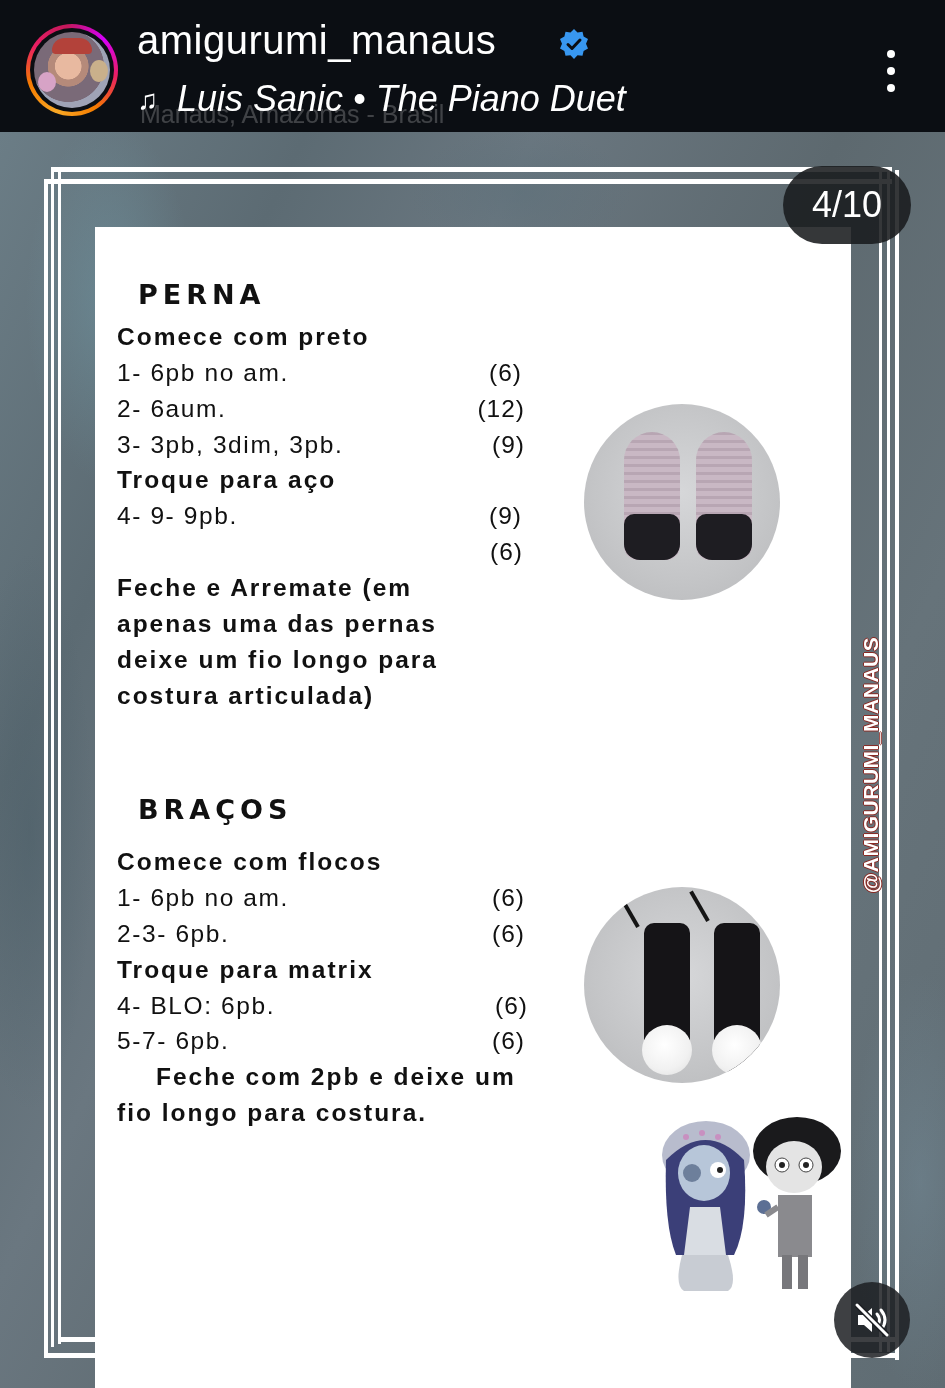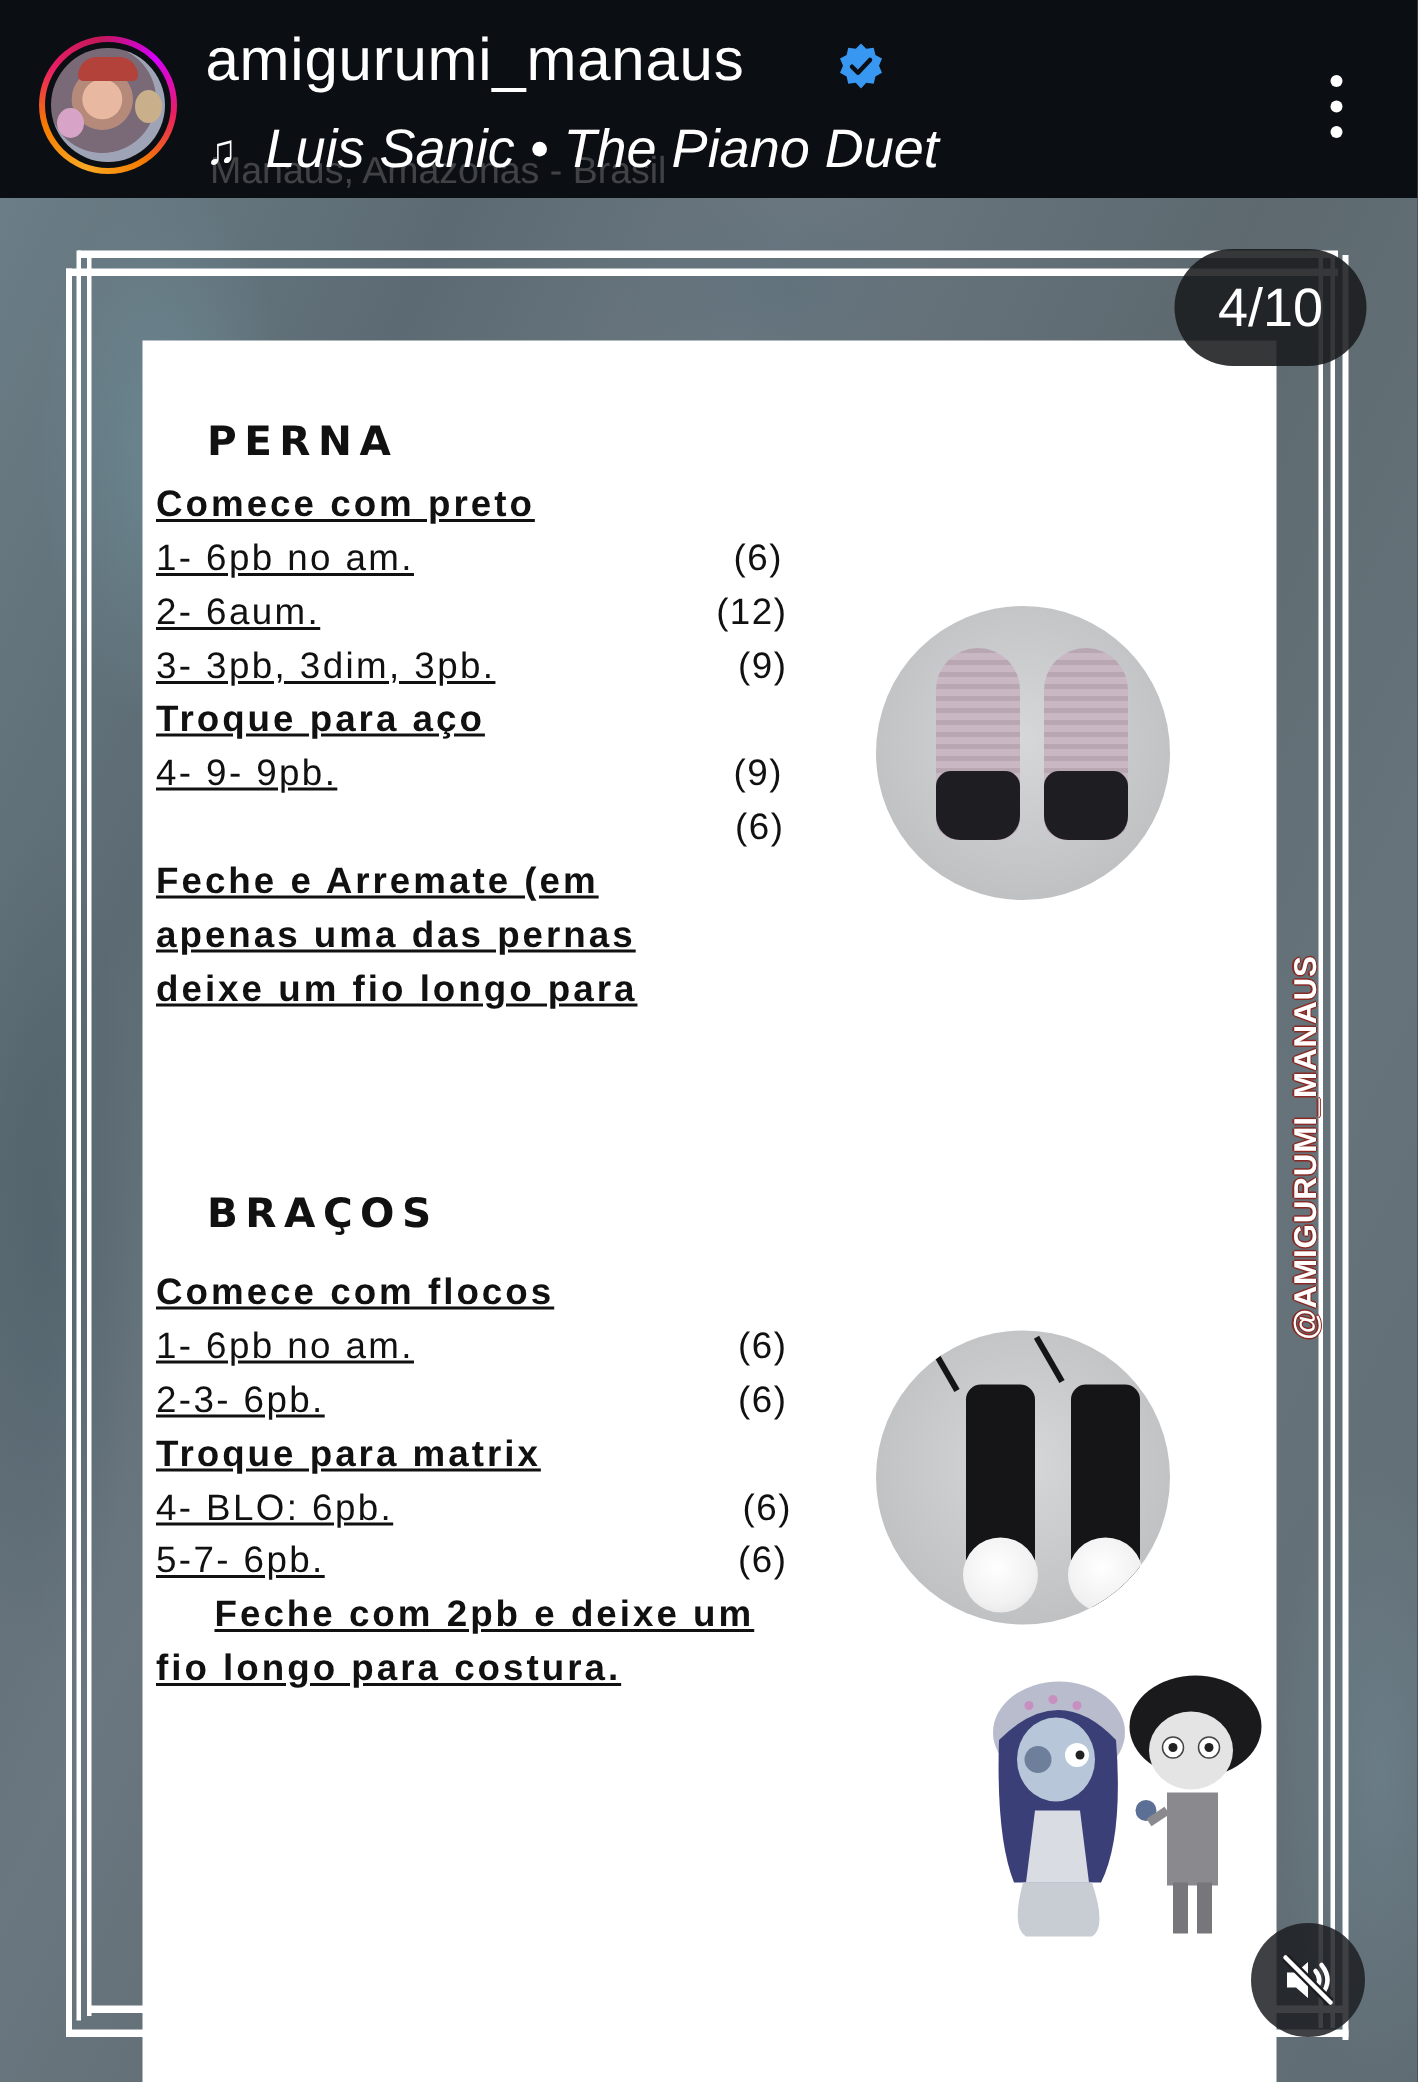--- a/index.html
+++ b/index.html
@@ -71,21 +71,21 @@
 
   .card {
     position: absolute; left: 95px; top: 95px; width: 756px; height: 1230px; background: #ffffff;
   }
 
   .section-title {
     position: absolute; font-family: "DejaVu Sans", sans-serif; font-weight: 700; font-size: 27px;
     letter-spacing: 5px; color: #111;
   }
   .line {
-    position: absolute; left: 9px; font-size: 24.5px; color: #111; letter-spacing: 1.6px; white-space: nowrap; text-decoration: underline;
+    position: absolute; left: 22px; font-size: 24.5px; color: #111; letter-spacing: 1.6px; white-space: nowrap;
   }
   .line.bold { font-weight: 700; letter-spacing: 2px; }
   .count {
     position: absolute; font-size: 24.5px; color: #111; letter-spacing: 1px; text-align: right; width: 80px;
   }
 
   .photo {
     position: absolute; width: 196px; height: 196px; border-radius: 50%;
     background: radial-gradient(circle at 50% 45%, #d6d7d9 0%, #c4c5c7 60%, #b7b8ba 100%);
     overflow: hidden;
@@ -182,20 +182,21 @@
     <div class="count" style="left:350px; top:168px;">(12)</div>
     <div class="line" style="top:204px;">3- 3pb, 3dim, 3pb.</div>
     <div class="count" style="left:350px; top:204px;">(9)</div>
     <div class="line bold" style="top:239px;">Troque para aço</div>
     <div class="line" style="top:275px;">4- 9- 9pb.</div>
     <div class="count" style="left:347px; top:275px;">(9)</div>
     <div class="count" style="left:348px; top:311px;">(6)</div>
     <div class="line bold" style="top:347px;">Feche e Arremate (em</div>
     <div class="line bold" style="top:383px;">apenas uma das pernas</div>
     <div class="line bold" style="top:419px;">deixe um fio longo para</div>
+    <div class="line bold" style="top:455px;">costura articulada)</div>
 
     <div class="photo" style="left:489px; top:177px;">
       <div class="leg" style="left:40px; top:28px;">
           <div class="leg-foot"></div>
         </div>
       <div class="leg" style="left:112px; top:28px;">
           <div class="leg-foot"></div>
         </div>
     </div>
 

